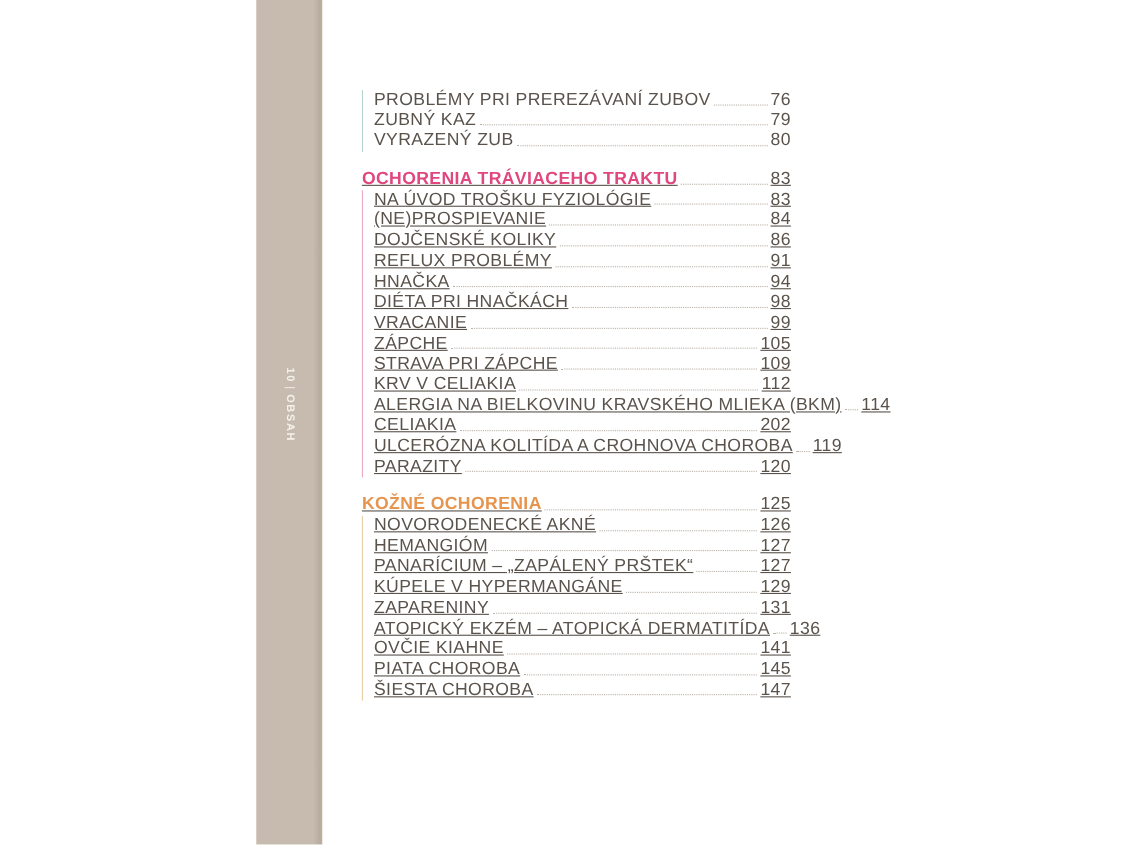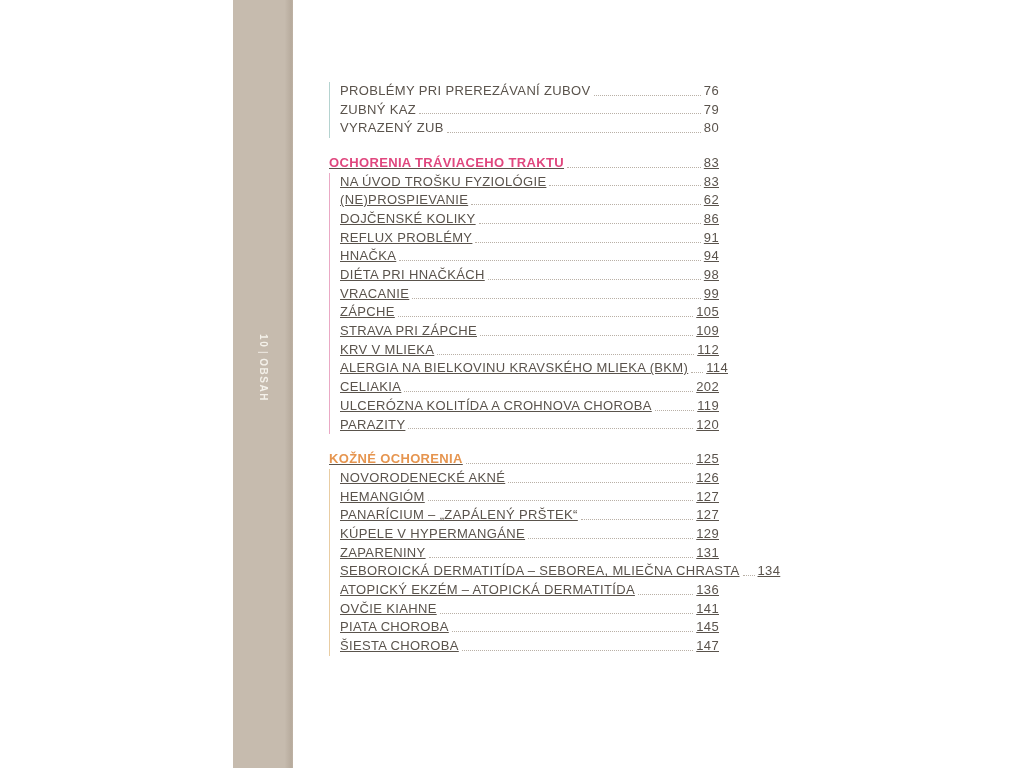--- a/index.html
+++ b/index.html
@@ -16,22 +16,22 @@
     writing-mode:vertical-rl;white-space:nowrap;
     color:#f4f1ea;font-size:10px;font-weight:700;letter-spacing:1.5px;
   }
   .spine-label .sep{padding:3px 0;font-weight:400;}
   .toc{
     position:absolute;left:329px;top:82px;width:390px;color:#5a534c;
   }
   .toc-section{margin:0;}
   .toc-section.gap{margin-top:16px;text-decoration:underline;}
   .toc-row{
-    display:flex;align-items:center;height:18.7px;box-sizing:border-box;
-    padding-bottom:2px;font-size:13px;letter-spacing:0.35px;
+    display:flex;align-items:flex-start;height:18.7px;box-sizing:border-box;
+    padding-bottom:2px;font-size:16px;letter-spacing:0.35px;
   }
   .toc-label{white-space:nowrap;}
   .toc-heading-row .toc-label{font-weight:700;}
   .toc-leader{
     flex:1 1 auto;align-self:flex-end;margin:0 3px 3px 3px;
     border-bottom:1.5px dotted #b9b0a6;min-width:12px;
   }
   .toc-page{white-space:nowrap;text-align:right;}
   .toc-items{border-left:1.5px solid #cccccc;padding-left:10px;}
 </style>
@@ -74,21 +74,21 @@
         </div>
         <div class="toc-items" style="border-left-color: rgb(234, 169, 197);">
           <div class="toc-row toc-entry-row">
             <span class="toc-label">NA ÚVOD TROŠKU FYZIOLÓGIE</span>
             <span class="toc-leader"></span>
             <span class="toc-page">83</span>
           </div>
           <div class="toc-row toc-entry-row">
             <span class="toc-label">(NE)PROSPIEVANIE</span>
             <span class="toc-leader"></span>
-            <span class="toc-page">62</span>
+            <span class="toc-page">84</span>
           </div>
           <div class="toc-row toc-entry-row">
             <span class="toc-label">DOJČENSKÉ KOLIKY</span>
             <span class="toc-leader"></span>
             <span class="toc-page">86</span>
           </div>
           <div class="toc-row toc-entry-row">
             <span class="toc-label">REFLUX PROBLÉMY</span>
             <span class="toc-leader"></span>
             <span class="toc-page">91</span>
@@ -112,21 +112,21 @@
             <span class="toc-label">ZÁPCHE</span>
             <span class="toc-leader"></span>
             <span class="toc-page">105</span>
           </div>
           <div class="toc-row toc-entry-row">
             <span class="toc-label">STRAVA PRI ZÁPCHE</span>
             <span class="toc-leader"></span>
             <span class="toc-page">109</span>
           </div>
           <div class="toc-row toc-entry-row">
-            <span class="toc-label">KRV V MLIEKA</span>
+            <span class="toc-label">KRV V CELIAKIA</span>
             <span class="toc-leader"></span>
             <span class="toc-page">112</span>
           </div>
           <div class="toc-row toc-entry-row">
             <span class="toc-label">ALERGIA NA BIELKOVINU KRAVSKÉHO MLIEKA (BKM)</span>
             <span class="toc-leader"></span>
             <span class="toc-page">114</span>
           </div>
           <div class="toc-row toc-entry-row">
             <span class="toc-label">CELIAKIA</span>
@@ -171,25 +171,20 @@
             <span class="toc-label">KÚPELE V HYPERMANGÁNE</span>
             <span class="toc-leader"></span>
             <span class="toc-page">129</span>
           </div>
           <div class="toc-row toc-entry-row">
             <span class="toc-label">ZAPARENINY</span>
             <span class="toc-leader"></span>
             <span class="toc-page">131</span>
           </div>
           <div class="toc-row toc-entry-row">
-            <span class="toc-label">SEBOROICKÁ DERMATITÍDA – SEBOREA, MLIEČNA CHRASTA</span>
-            <span class="toc-leader"></span>
-            <span class="toc-page">134</span>
-          </div>
-          <div class="toc-row toc-entry-row">
             <span class="toc-label">ATOPICKÝ EKZÉM – ATOPICKÁ DERMATITÍDA</span>
             <span class="toc-leader"></span>
             <span class="toc-page">136</span>
           </div>
           <div class="toc-row toc-entry-row">
             <span class="toc-label">OVČIE KIAHNE</span>
             <span class="toc-leader"></span>
             <span class="toc-page">141</span>
           </div>
           <div class="toc-row toc-entry-row">

